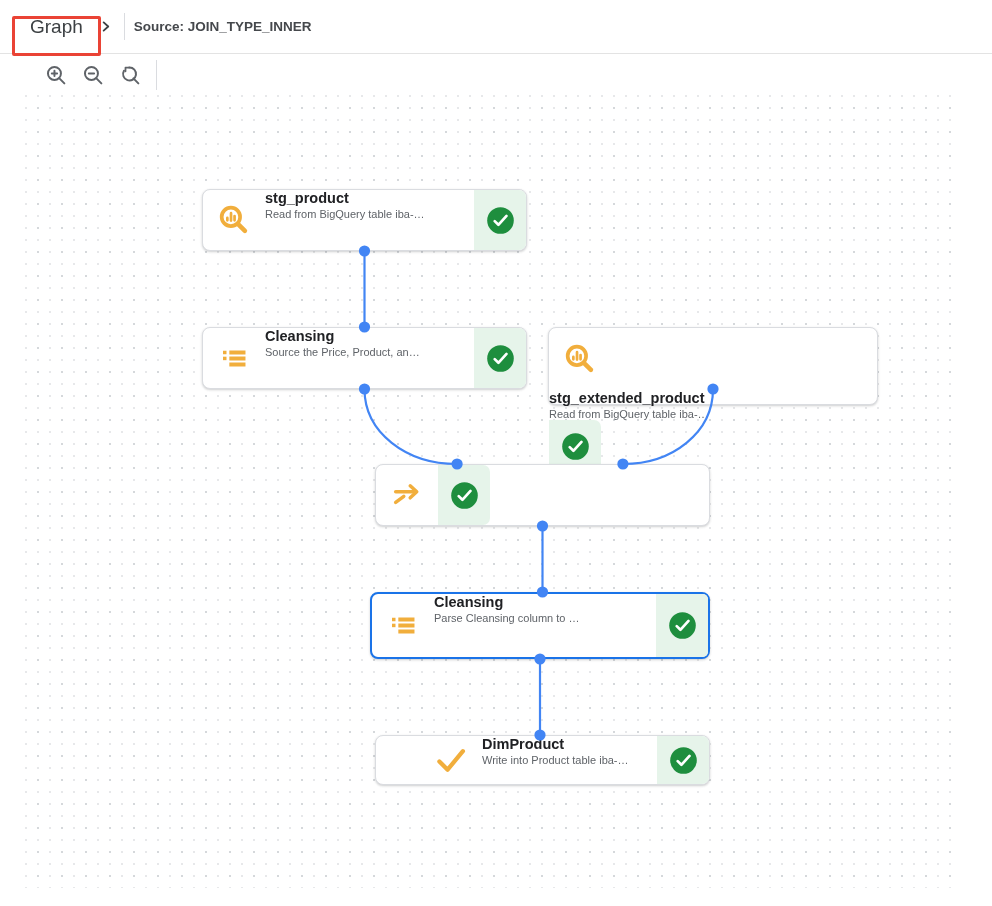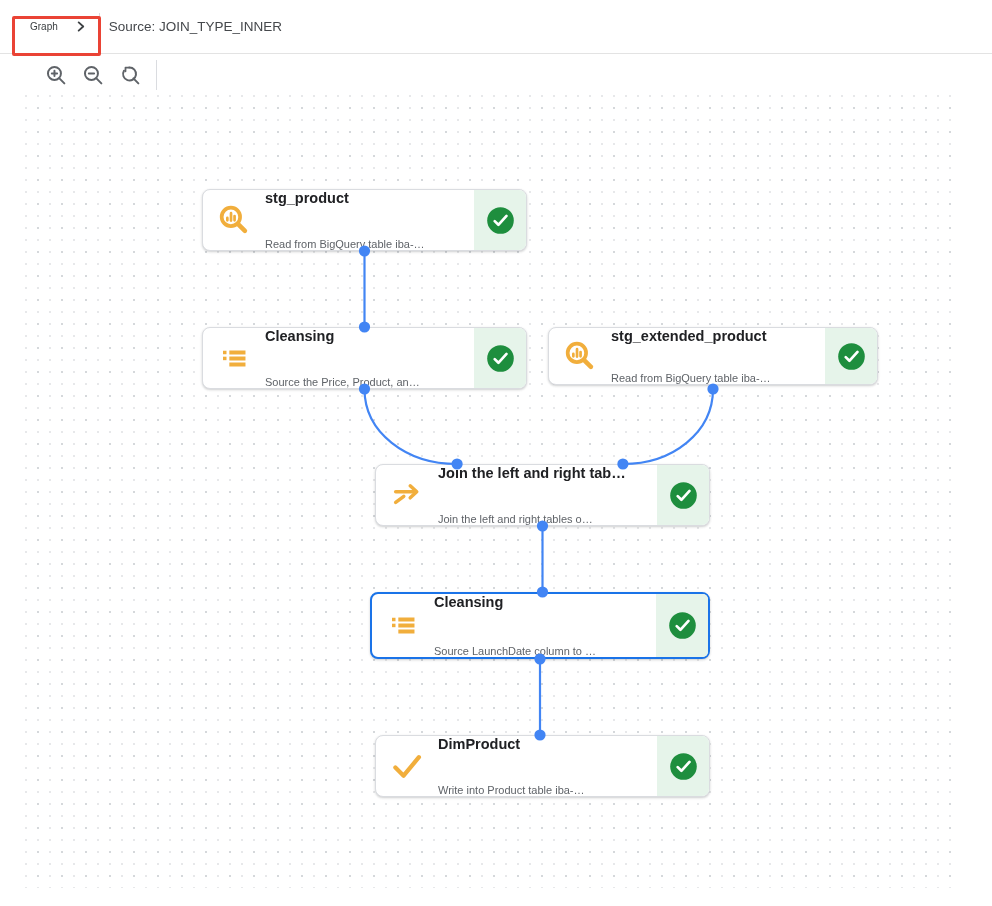--- a/index.html
+++ b/index.html
@@ -6,24 +6,24 @@
   body{
     width:992px;height:906px;position:relative;background:#ffffff;
     font-family:"Liberation Sans",sans-serif;overflow:hidden;
   }
   
   .header{
     position:absolute;top:0;left:0;width:992px;height:54px;background:#fff;
     border-bottom:1px solid #e3e3e3;display:flex;align-items:center;
     padding-left:30px;box-sizing:border-box;z-index:4;
   }
-  .crumb-label{font-size:10px;color:#3c4043;}
+  .crumb-label{font-size:19px;color:#3c4043;}
   .crumb-chevron{margin-left:17px;display:flex;align-items:center;}
   .crumb-divider{width:1px;height:27px;background:#dadce0;margin-left:13px;}
-  .crumb-title{font-size:13.5px;color:#45484c;margin-left:9px;}
+  .crumb-title{font-size:13.5px;color:#45484c;margin-left:9px;font-weight:bold;}
   .annotation-box{
     position:absolute;left:12px;top:16px;width:89px;height:40px;
     border:3px solid #ea4335;border-radius:2px;box-sizing:border-box;
     pointer-events:none;z-index:6;
   }
   
   .toolbar{
     position:absolute;top:54px;left:0;width:992px;height:41px;background:#fff;
     display:flex;align-items:center;padding-left:45px;box-sizing:border-box;z-index:4;
   }
@@ -46,21 +46,21 @@
   .edges-layer{position:absolute;left:0;top:0;width:928px;height:793px;z-index:3;pointer-events:none;}
   
   .node{
     position:absolute;display:flex;align-items:stretch;box-sizing:border-box;
     background:#fff;border:1px solid #dadce0;border-radius:8px;
     box-shadow:0 1px 2px rgba(60,64,67,.16),0 1px 3px rgba(60,64,67,.10);
     z-index:2;cursor:pointer;
   }
   .node.selected{border:2px solid #1a73e8;}
   .node-icon{width:62px;flex:0 0 62px;display:flex;align-items:center;justify-content:center;}
-  .node-text{flex:1 1 auto;min-width:0;display:flex;flex-direction:column;justify-content:space-between;padding-right:6px;}
+  .node-text{flex:1 1 auto;min-width:0;display:flex;flex-direction:column;justify-content:flex-start;padding-right:6px;}
   .node-title{font-size:14.5px;font-weight:bold;color:#202124;white-space:nowrap;overflow:hidden;}
   .node-subtitle{font-size:11px;color:#5f6368;white-space:nowrap;overflow:hidden;margin-top:2px;}
   .node-status{
     width:52px;flex:0 0 52px;background:#e6f4ea;display:flex;align-items:center;
     justify-content:center;border-radius:0 7px 7px 0;
   }
   .node.selected .node-status{border-radius:0 5px 5px 0;}
 </style>
 </head>
 <body>
@@ -135,21 +135,21 @@
           <div class="node-title">Cleansing</div>
           <div class="node-subtitle">Source the Price, Product, an…</div>
         </div>
         <div class="node-status">
           <svg width="29" height="29" viewBox="0 0 29 29">
      <circle cx="14.5" cy="14.5" r="13.3" fill="#1e8e3e"></circle>
      <path d="M8.7 15.1 L12.4 18.8 L20.5 9.9" stroke="#ffffff" stroke-width="2.7" fill="none" stroke-linecap="round" stroke-linejoin="round"></path>
    </svg>
         </div>
       </div>
-      <div class="node" style="left: 523px; top: 232px; width: 330px; height: 58px;">
+      <div class="node" style="left: 523px; top: 232px; width: 330px; height: 78px; flex-direction: column;">
         <div class="node-icon">
           <svg width="34" height="34" viewBox="0 0 24 24" fill="none">
        <circle cx="9.8" cy="9.8" r="6.5" stroke="#f1ae3c" stroke-width="2.6"></circle>
        <path d="M14.9 14.9 L19.7 19.7" stroke="#f1ae3c" stroke-width="3.2" stroke-linecap="round"></path>
        <path d="M7.3 12.2 V10.5 M9.9 12.4 V7.2 M12.4 12.2 V9.2" stroke="#f1ae3c" stroke-width="1.9" stroke-linecap="round"></path>
      </svg>
         </div>
         <div class="node-text">
           <div class="node-title">stg_extended_product</div>
           <div class="node-subtitle">Read from BigQuery table iba-…</div>
@@ -162,51 +162,47 @@
         </div>
       </div>
       <div class="node" style="left: 350px; top: 369px; width: 335px; height: 62px;">
         <div class="node-icon">
           <svg width="32" height="32" viewBox="0 0 24 24" fill="none" stroke="#f1ae3c" stroke-width="2.6" stroke-linecap="round" stroke-linejoin="round">
        <path d="M3.5 17.6 L9.6 13"></path>
        <path d="M3.5 9.6 H18.2"></path>
        <path d="M14.4 5.1 L19.3 9.6 L14.4 14.1"></path>
      </svg>
         </div>
-        <div class="node-text">
-          <div class="node-title">Join the left and right tab…</div>
-          <div class="node-subtitle">Join the left and right tables o…</div>
-        </div>
         <div class="node-status">
           <svg width="29" height="29" viewBox="0 0 29 29">
      <circle cx="14.5" cy="14.5" r="13.3" fill="#1e8e3e"></circle>
      <path d="M8.7 15.1 L12.4 18.8 L20.5 9.9" stroke="#ffffff" stroke-width="2.7" fill="none" stroke-linecap="round" stroke-linejoin="round"></path>
    </svg>
         </div>
       </div>
       <div class="node selected" style="left: 345px; top: 497px; width: 340px; height: 67px;">
         <div class="node-icon">
           <svg width="31" height="31" viewBox="0 0 24 24">
        <path d="M8 7.4 H20.5 M8 12 H20.5 M8 16.6 H20.5" stroke="#f1ae3c" stroke-width="3.1"></path>
        <rect x="3.1" y="6" width="2.7" height="2.7" fill="#f1ae3c"></rect>
        <rect x="3.1" y="10.6" width="2.7" height="2.7" fill="#f1ae3c"></rect>
      </svg>
         </div>
         <div class="node-text">
           <div class="node-title">Cleansing</div>
-          <div class="node-subtitle">Source LaunchDate column to …</div>
-        </div>
-        <div class="node-status">
-          <svg width="29" height="29" viewBox="0 0 29 29">
-     <circle cx="14.5" cy="14.5" r="13.3" fill="#1e8e3e"></circle>
-     <path d="M8.7 15.1 L12.4 18.8 L20.5 9.9" stroke="#ffffff" stroke-width="2.7" fill="none" stroke-linecap="round" stroke-linejoin="round"></path>
-   </svg>
-        </div>
-      </div>
-      <div class="node" style="left: 350px; top: 640px; width: 335px; height: 62px;">
+          <div class="node-subtitle">Parse Cleansing column to …</div>
+        </div>
+        <div class="node-status">
+          <svg width="29" height="29" viewBox="0 0 29 29">
+     <circle cx="14.5" cy="14.5" r="13.3" fill="#1e8e3e"></circle>
+     <path d="M8.7 15.1 L12.4 18.8 L20.5 9.9" stroke="#ffffff" stroke-width="2.7" fill="none" stroke-linecap="round" stroke-linejoin="round"></path>
+   </svg>
+        </div>
+      </div>
+      <div class="node" style="left: 350px; top: 640px; width: 335px; height: 50px; padding-left: 44px;">
         <div class="node-icon">
           <svg width="34" height="34" viewBox="0 0 24 24" fill="none" stroke="#f1ae3c" stroke-width="3" stroke-linecap="round" stroke-linejoin="round">
        <path d="M3.8 13 L9.6 18.8 L20.4 5.8"></path>
      </svg>
         </div>
         <div class="node-text">
           <div class="node-title">DimProduct</div>
           <div class="node-subtitle">Write into Product table iba-…</div>
         </div>
         <div class="node-status">

